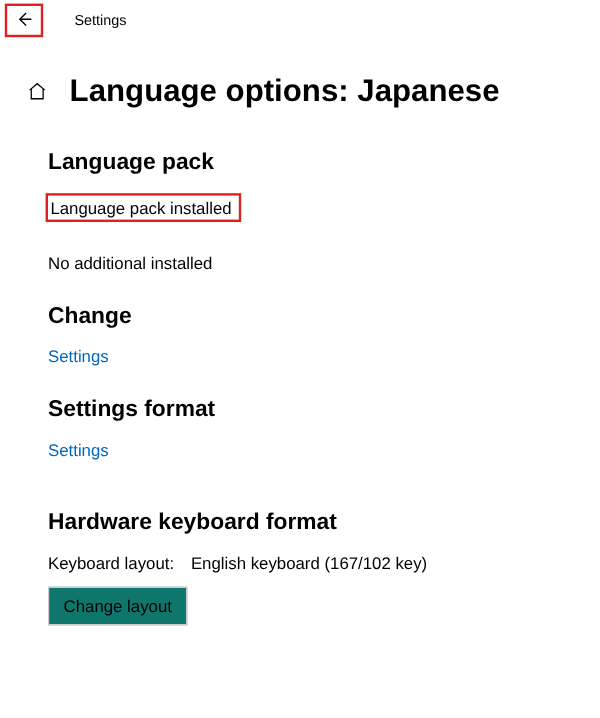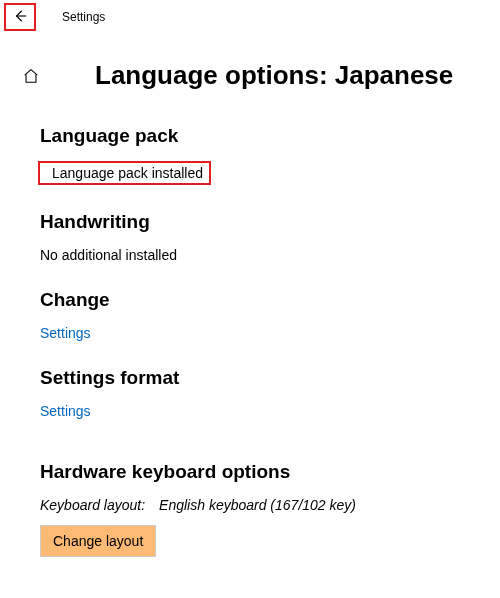--- a/index.html
+++ b/index.html
@@ -37,21 +37,20 @@
     }
     .topbar-title {
       font-size: 12px;
       margin-left: 26px;
       color: #000;
     }
     .header {
       display: flex;
       align-items: center;
       padding: 26px 20px 8px 20px;
-      gap: 37px;
     }
     .home-icon {
       display: inline-flex;
       align-items: center;
       justify-content: center;
       width: 22px;
       height: 22px;
       margin-right: 16px;
     }
     .home-icon svg {
@@ -76,40 +75,39 @@
       color: #000;
     }
     .section-body {
       margin-top: 14px;
       font-size: 14px;
       color: #000;
     }
     .highlighted {
       display: inline-block;
       border: 2px solid #e02020;
-      padding: 2px 6px 2px 12px;
+      padding: 2px 6px 2px 2px;
       margin-left: -2px;
     }
     .link {
       color: #0067c0;
       cursor: pointer;
       font-size: 14px;
     }
     .kb-row {
       display: flex;
       font-size: 14px;
       margin-top: 14px;
-      font-style: italic;
     }
     .kb-label {
       margin-right: 14px;
     }
     .btn {
       display: inline-block;
-      background: #fdba74;
+      background: #0f766e;
       border: 1px solid #ccc;
       padding: 7px 12px;
       font-size: 14px;
       cursor: pointer;
       margin-top: 12px;
       font-family: inherit;
     }
     .hw-section {
       margin-top: 42px;
     }
@@ -142,40 +140,39 @@
 <div class="content">
 
   <div class="section">
     <div class="section-heading">Language pack</div>
     <div class="section-body">
       <span class="highlighted">Language pack installed</span>
     </div>
   </div>
 
   <div class="section">
-    <div class="section-heading">Handwriting</div>
     <div class="section-body">No additional installed</div>
   </div>
 
   <div class="section">
     <div class="section-heading">Change</div>
     <div class="section-body">
       <span class="link">Settings</span>
     </div>
   </div>
 
   <div class="section">
     <div class="section-heading">Settings format</div>
     <div class="section-body">
       <span class="link">Settings</span>
     </div>
   </div>
 
   <div class="section hw-section">
-    <div class="section-heading">Hardware keyboard options</div>
+    <div class="section-heading">Hardware keyboard format</div>
     <div class="kb-row">
       <span class="kb-label">Keyboard layout:</span>
       <span>English keyboard (167/102 key)</span>
     </div>
     <button class="btn">Change layout</button>
   </div>
 
 </div>
 
 </body></html>

